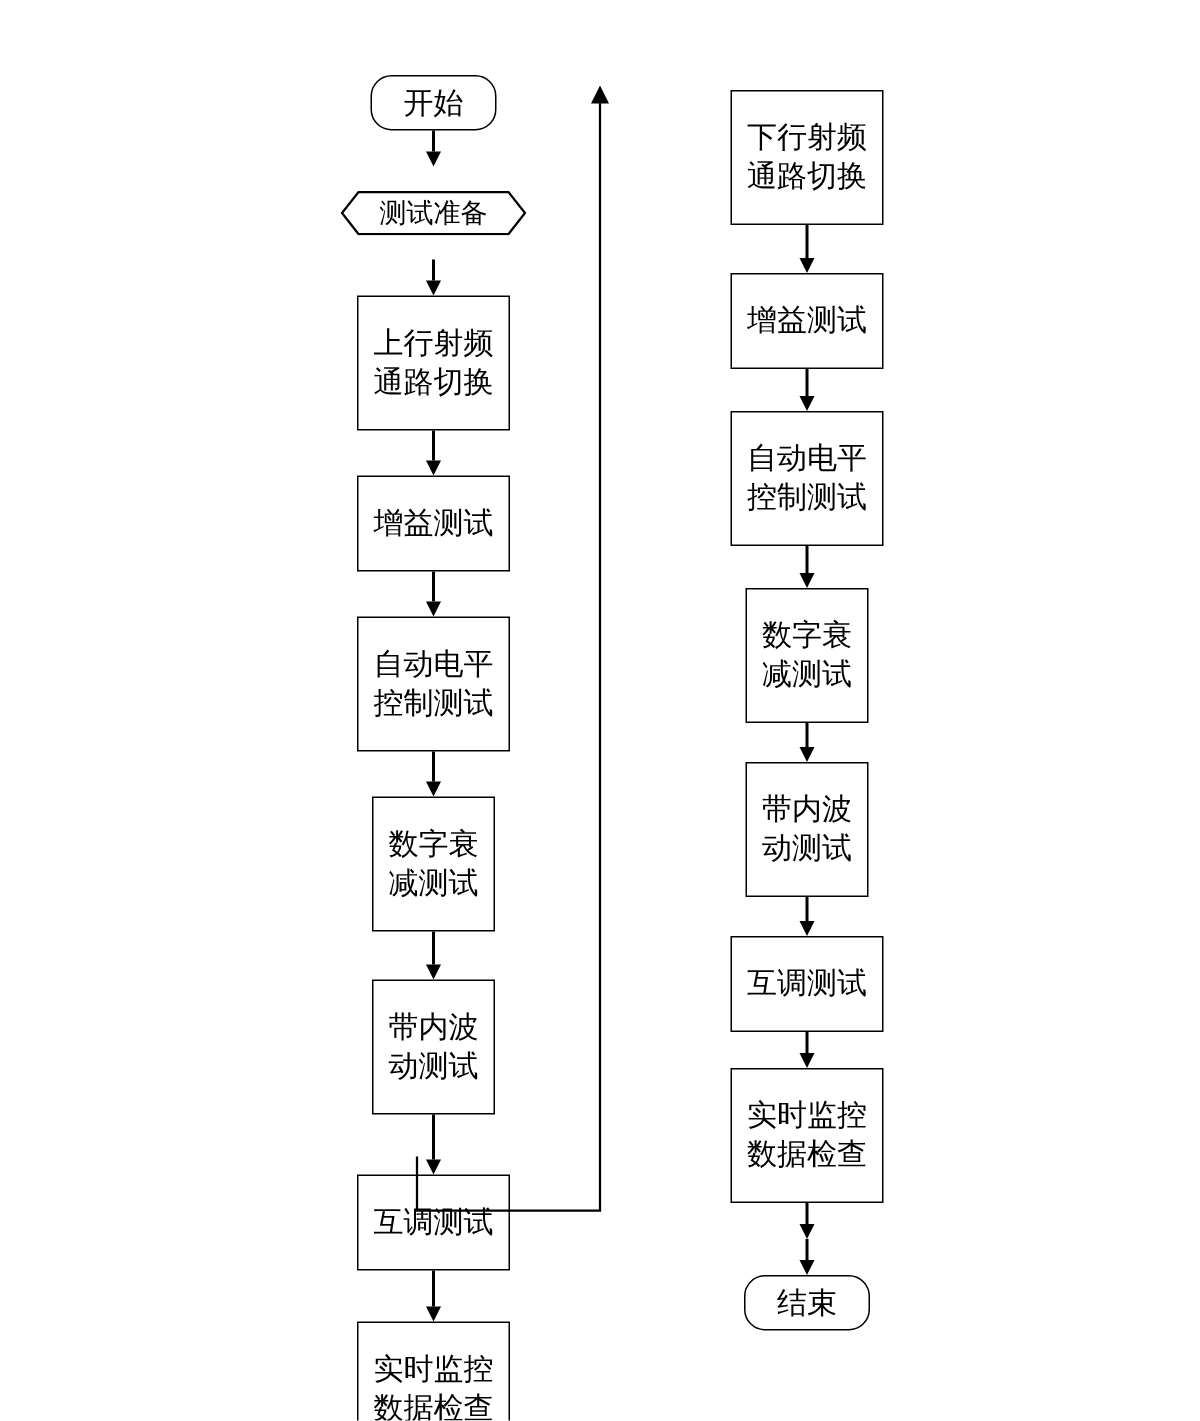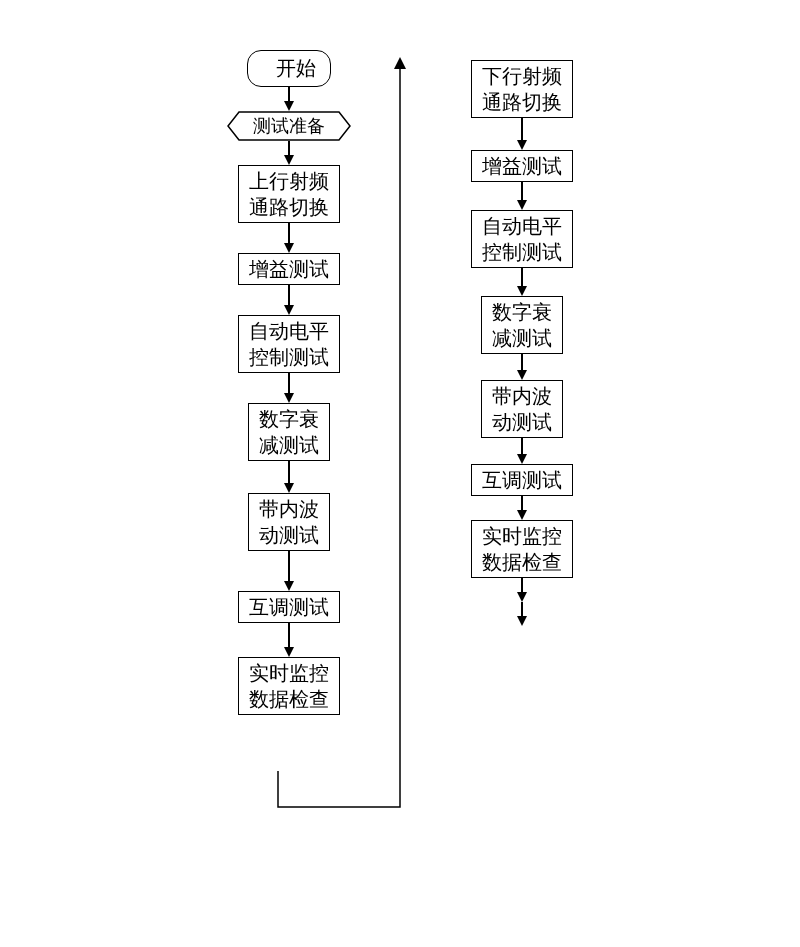--- a/index.html
+++ b/index.html
@@ -22,44 +22,44 @@
   .column {
     display: flex;
     flex-direction: column;
     align-items: center;
   }
   .terminator {
     border: 1.5px solid #000;
     border-radius: 14px;
     padding: 4px 14px;
     font-size: 20px;
-    text-align: right;
+    text-align: center;
     background: #fff;
     min-width: 54px;
   }
   .hexagon {
     position: relative;
     width: 124px;
     height: 30px;
-    margin: 0;
+    margin: 16px;
   }
   .hexagon svg {
     position: absolute;
     top: 0; left: 0;
   }
   .hexagon .txt {
     position: absolute;
     top: 50%; left: 50%;
     transform: translate(-50%, -50%);
     font-size: 18px;
     white-space: nowrap;
   }
   .box {
     border: 1.5px solid #000;
-    padding: 2px 10px;
+    padding: 18px 10px;
     font-size: 20px;
     text-align: center;
     background: #fff;
     line-height: 1.3;
     white-space: nowrap;
   }
   .arrow-v {
     display: flex;
     flex-direction: column;
     align-items: center;
@@ -183,20 +183,21 @@
     <div class="arrow-v">
         <div class="shaft" style="height:14px"></div>
         <div class="head"></div>
       </div>
 
     <div class="arrow-v">
         <div class="shaft" style="height:14px"></div>
         <div class="head"></div>
       </div>
 
+    <div class="terminator">结束</div>
   </div>
 
 </div>
 
 <svg id="connector" class="connector-path" width="800" height="947" style="left:0;top:0;">
   <defs>
     <marker id="ah" markerWidth="8" markerHeight="8" refX="6" refY="4" orient="auto">
       <path d="M0,0 L8,4 L0,8 z" fill="#000"></path>
     </marker>
   </defs>

